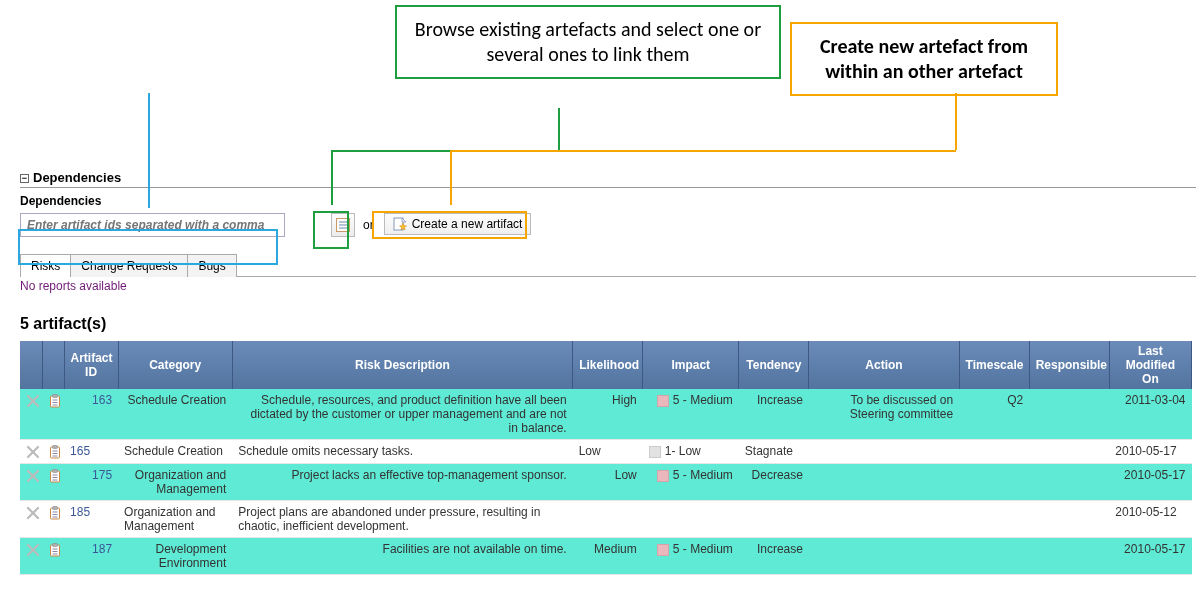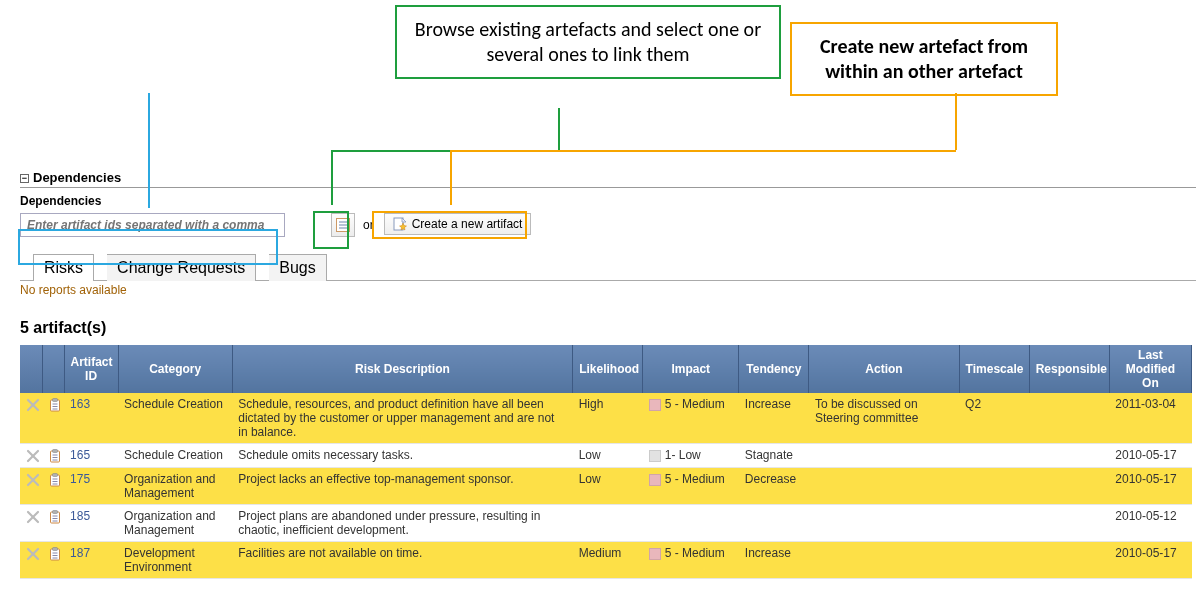--- a/index.html
+++ b/index.html
@@ -22,31 +22,31 @@
   .subheader { font-size: 12px; font-weight: bold; margin-top: 6px; }
   .input-row { margin-top: 5px; display: flex; align-items: stretch; gap: 6px; position: relative; }
   .text-input { width: 265px; height: 24px; border: 1px solid #a8a8c0; font-style: italic; color: #777; padding: 2px 6px; font-size: 12px; font-weight: bold; }
   .blue-highlight { position: absolute; pointer-events: none; border: 2.5px solid #2BA8E0; left: -2px; top: 16px; width: 260px; height: 36px; z-index: 5;}
   .green-highlight { position: absolute; pointer-events: none; border: 2.5px solid #1E9E3E; left: 293px; top: -2px; width: 36px; height: 38px; z-index: 5; }
   .orange-highlight { position: absolute; pointer-events: none; border: 2.5px solid #F7A500; left: 352px; top: -2px; width: 155px; height: 28px; z-index: 5; }
   .browse-btn { width: 24px; height: 24px; border: 1px solid #bbb; background: linear-gradient(#fdfdfd,#ececec); display: flex; align-items: center; justify-content: center; cursor: pointer; position: relative; left: 40px;}
   .or-label { font-size: 12px; align-self: center; margin-left: 42px; margin-right: 4px;}
   .create-btn { height: 22px; border: 1px solid #bbb; background: linear-gradient(#fdfdfd,#efefef); display: inline-flex; align-items: center; gap: 5px; padding: 0 8px; font-size: 12px; cursor: pointer; }
   .tabs-row { margin-top: 16px; display: flex; align-items: flex-end; }
-  .tab { border: 1px solid #aaa; border-bottom: none; padding: 4px 10px; font-size: 16px; background: #f3f3f3; cursor: pointer; position: relative; top: 1px; margin-right: 0px; margin-left: 13px; }
+  .tab { border: 1px solid #aaa; border-bottom: none; padding: 4px 10px; font-size: 12px; background: #f3f3f3; cursor: pointer; position: relative; top: 1px; margin-right: 0px; }
   .tab.active { background: #fff; font-weight: normal; z-index: 2; }
   .tab:not(:first-child) { border-left: none; }
   .tabs-underline { height: 0; border-top: 1px solid #aaa; margin-top: 0; }
-  .no-reports { font-size: 12px; color: #a16207; margin-top: 2px; }
+  .no-reports { font-size: 12px; color: #701a75; margin-top: 2px; }
   .count-label { font-size: 16px; font-weight: bold; margin-top: 22px; margin-bottom: 8px; }
   table.data { border-collapse: collapse; width: 1172px; table-layout: fixed; }
   table.data thead th { background: linear-gradient(#6B8BB8,#53749F); color: #fff; font-size: 12px; font-weight: bold; padding: 3px 6px; border-left: 1px solid #86a0c4; border-right: 1px solid #3e5a83; text-align: center; vertical-align: middle; }
   table.data thead th:first-child { border-left: none; }
   table.data tbody td { font-size: 12px; color: #333; padding: 4px 6px; border-bottom: 1px solid #e6e6e6; vertical-align: top; }
-  .row-alt { background: #fde047; }
+  .row-alt { background: #5eead4; text-align: right; }
   .link { color: #3b5998; text-decoration: none; cursor: pointer; }
   .action-cell { white-space: nowrap; }
   .del-icon { display:inline-block; width:14px; height:14px; vertical-align: middle; margin-right: 2px; cursor:pointer;}
   .clip-icon { display:inline-block; width:14px; height:14px; vertical-align: middle; margin-right: 2px; cursor:pointer;}
   .swatch { display:inline-block; width:12px; height:12px; vertical-align: middle; margin-right: 4px; border:1px solid rgba(0,0,0,0.1);}
   .swatch.pink { background:#e9b7bc; }
   .swatch.grey { background:#e2e2e2; }
   svg.icon { display:block; }
   .controls-wrap { position: relative; }
 </style>

